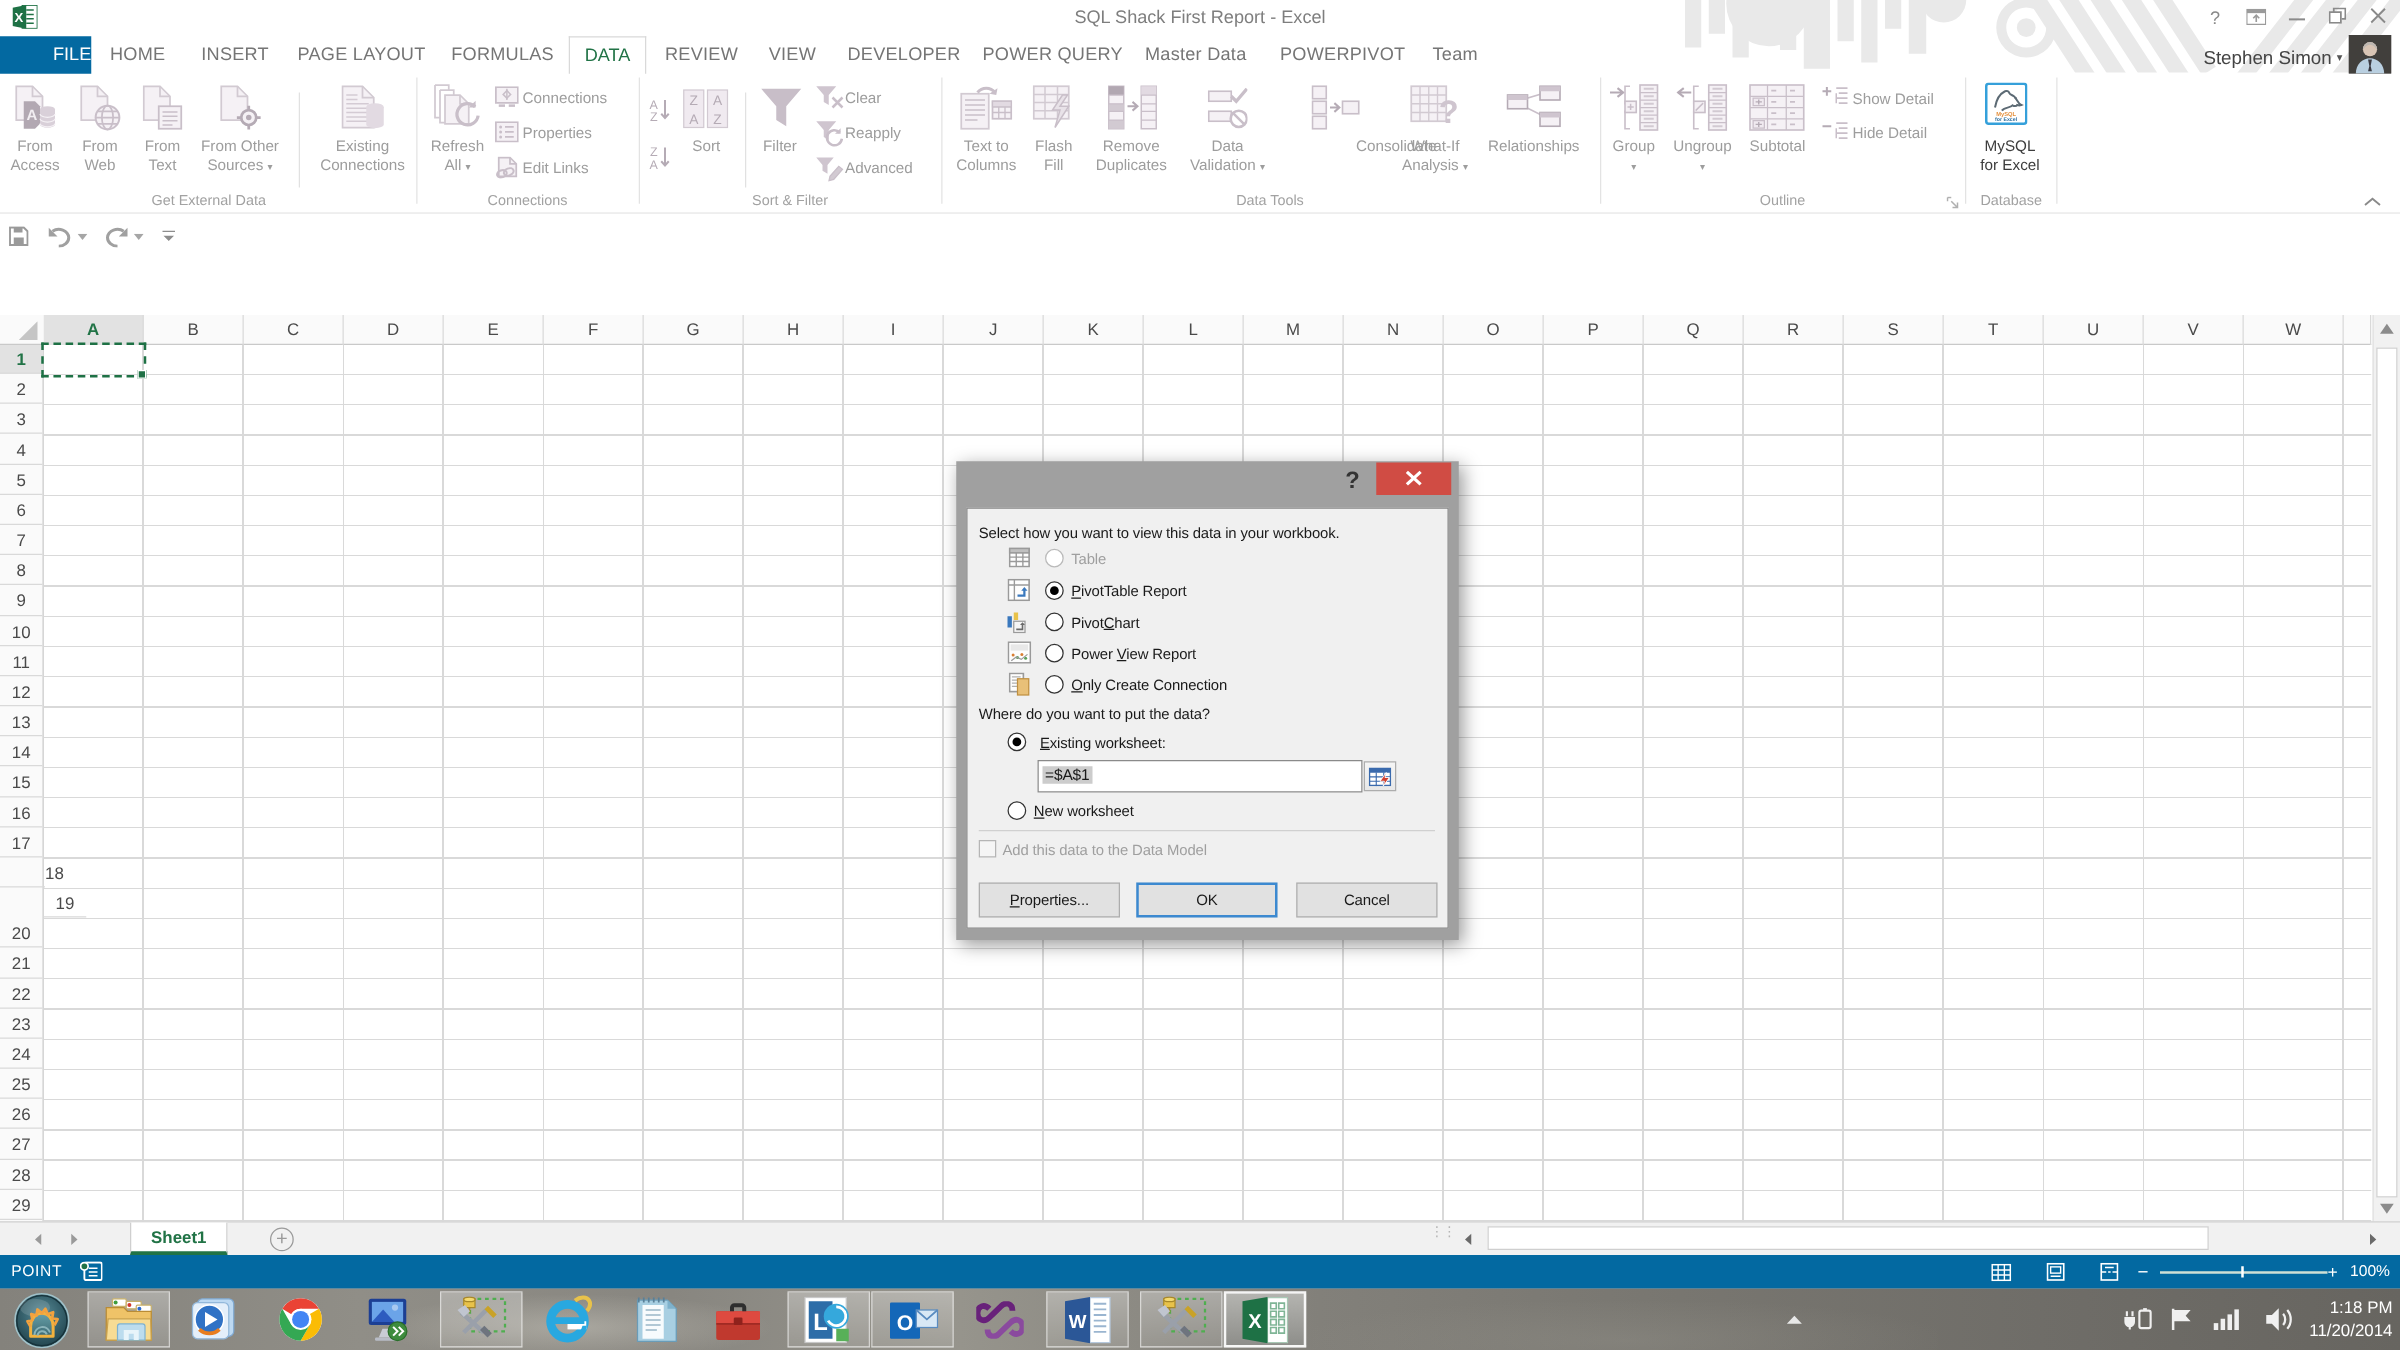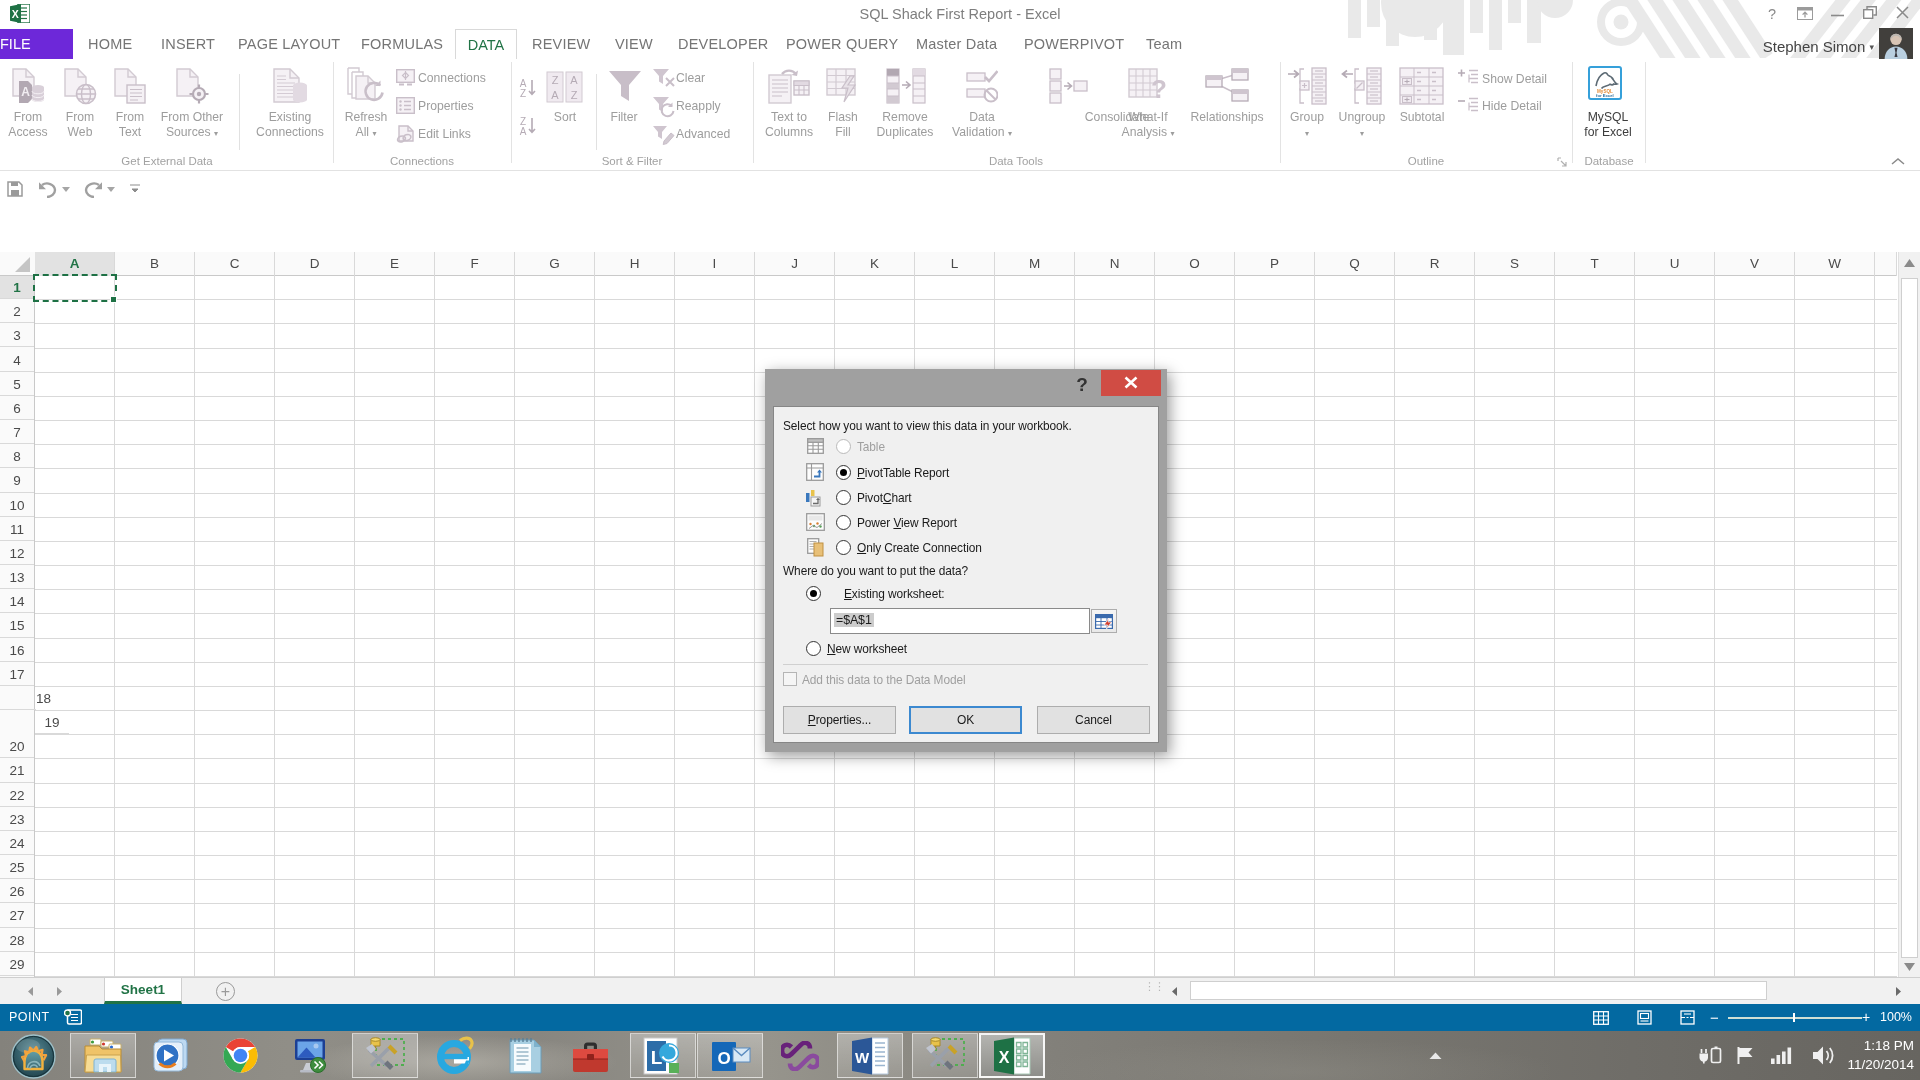--- a/index.html
+++ b/index.html
@@ -5,21 +5,21 @@
 *{margin:0;padding:0;box-sizing:border-box}
 html,body{width:1920px;height:1080px;overflow:hidden}
 body{font-family:"Liberation Sans",sans-serif;background:#fff}
 #root{position:relative;width:1920px;height:1080px;background:#fff}
 .abs{position:absolute}
 
 #titlebar{position:absolute;left:0;top:0;width:1920px;height:29px}
 #apptitle{position:absolute;left:0;top:6px;width:1920px;text-align:center;font-size:14.5px;color:#7e7e7e}
 
 #tabrow{position:absolute;left:0;top:29px;width:1920px;height:30px;background:transparent}
-#filetab{position:absolute;left:0;top:0;width:73px;height:40px;background:#6d28d9;color:#fdfdfd;font-size:14.5px;text-align:left;line-height:30px}
+#filetab{position:absolute;left:0;top:0;width:73px;height:40px;background:#0369a1;color:#fdfdfd;font-size:14.5px;text-align:right;line-height:30px}
 .tab{position:absolute;top:0;height:30px;line-height:31px;font-size:14.5px;color:#757575;letter-spacing:0.2px}
 #datatab{position:absolute;left:455px;top:0;width:62px;height:31px;background:#fff;border:1px solid #d9d9d9;border-bottom:none;color:#217346;font-size:14.5px;text-align:center;line-height:30px}
 #user{position:absolute;right:46px;top:9px;font-size:15px;color:#444}
 #userphoto{position:absolute;left:1879px;top:-1px;width:34px;height:31px;background:#3a3a38;overflow:hidden}
 
 #ribbon{position:absolute;left:0;top:59px;width:1920px;height:112px;background:#fff;border-bottom:1px solid #e2e2e2}
 .rsep{position:absolute;top:3px;width:1px;height:101px;background:#e3e3e3}
 .rsep2{position:absolute;top:15px;width:1px;height:76px;background:#e1e1e1}
 .glabel{position:absolute;top:96px;height:14px;font-size:11.5px;color:#a2a2a2;text-align:center}
 .rlab{position:absolute;top:51px;font-size:12.2px;color:#9d9d9d;text-align:center;line-height:14.5px}
@@ -753,21 +753,21 @@
       <div class="abs" style="left:83px;top:109px">Power <u>V</u>iew Report</div>
       <svg class="abs" style="left:33px;top:131px" width="17" height="19" viewBox="0 0 17 19">
         <rect x="0.7" y="0.7" width="11" height="14.6" fill="#fdfdfd" stroke="#9a9a9a" stroke-width="1.3"></rect>
         <path d="M2.5 3.5h7M2.5 6h7M2.5 8.5h7M2.5 11h5" stroke="#b0b0b0" stroke-width="1"></path>
         <rect x="7" y="5" width="9" height="13" fill="#e8c078" stroke="#c09040" stroke-width="1"></rect>
       </svg>
       <span class="radio" style="left:62px;top:133px"></span>
       <div class="abs" style="left:83px;top:134px"><u>O</u>nly Create Connection</div>
       <div class="abs" style="left:9px;top:157px">Where do you want to put the data?</div>
       <span class="radio on" style="left:32px;top:179px"></span>
-      <div class="abs" style="left:70px;top:180px"><u>E</u>xisting worksheet:</div>
+      <div class="abs" style="left:58px;top:180px"><u>E</u>xisting worksheet:</div>
       <div class="abs" style="left:56px;top:201px;width:260px;height:26px;background:#fff;border:1px solid #8a8a8a">
         <span style="position:absolute;left:3px;top:4px;background:#cccccc;padding:0 2px;font-size:12.4px">=$A$1</span>
       </div>
       <div class="abs" style="left:317px;top:202px;width:26px;height:24px;background:linear-gradient(#f5f5f5,#e8e8e8);border:1px solid #adadad">
         <svg style="position:absolute;left:3px;top:4px" width="18" height="15" viewBox="0 0 18 15">
           <rect x="0.6" y="0.6" width="16.8" height="13.8" fill="#fff" stroke="#3a6aad" stroke-width="1.2"></rect>
           <rect x="0.6" y="0.6" width="16.8" height="3.6" fill="#3a6aad"></rect>
           <path d="M0.6 7.5h17M0.6 11h17M6 4v11M12 4v11" stroke="#3a6aad" stroke-width="0.9"></path>
           <path d="M14 4l-5 7h3.5l-1 4 5-7h-3.5z" fill="#d04030" stroke="#fff" stroke-width="0.7"></path>
         </svg>

